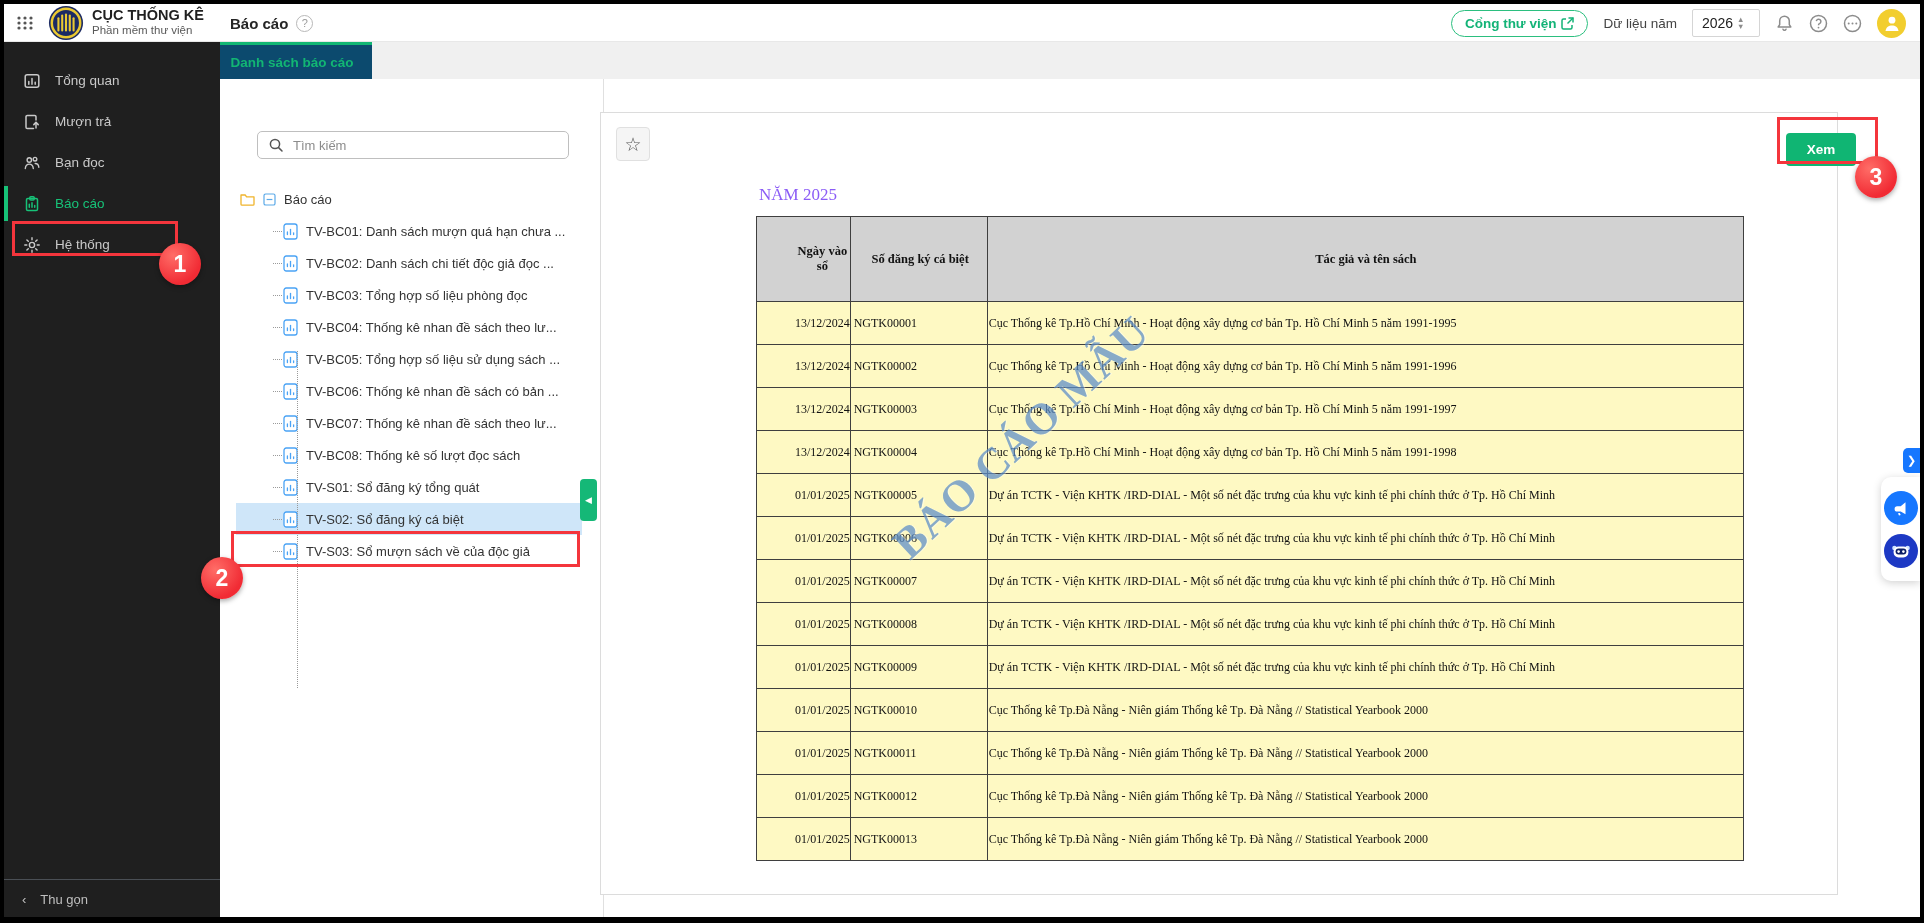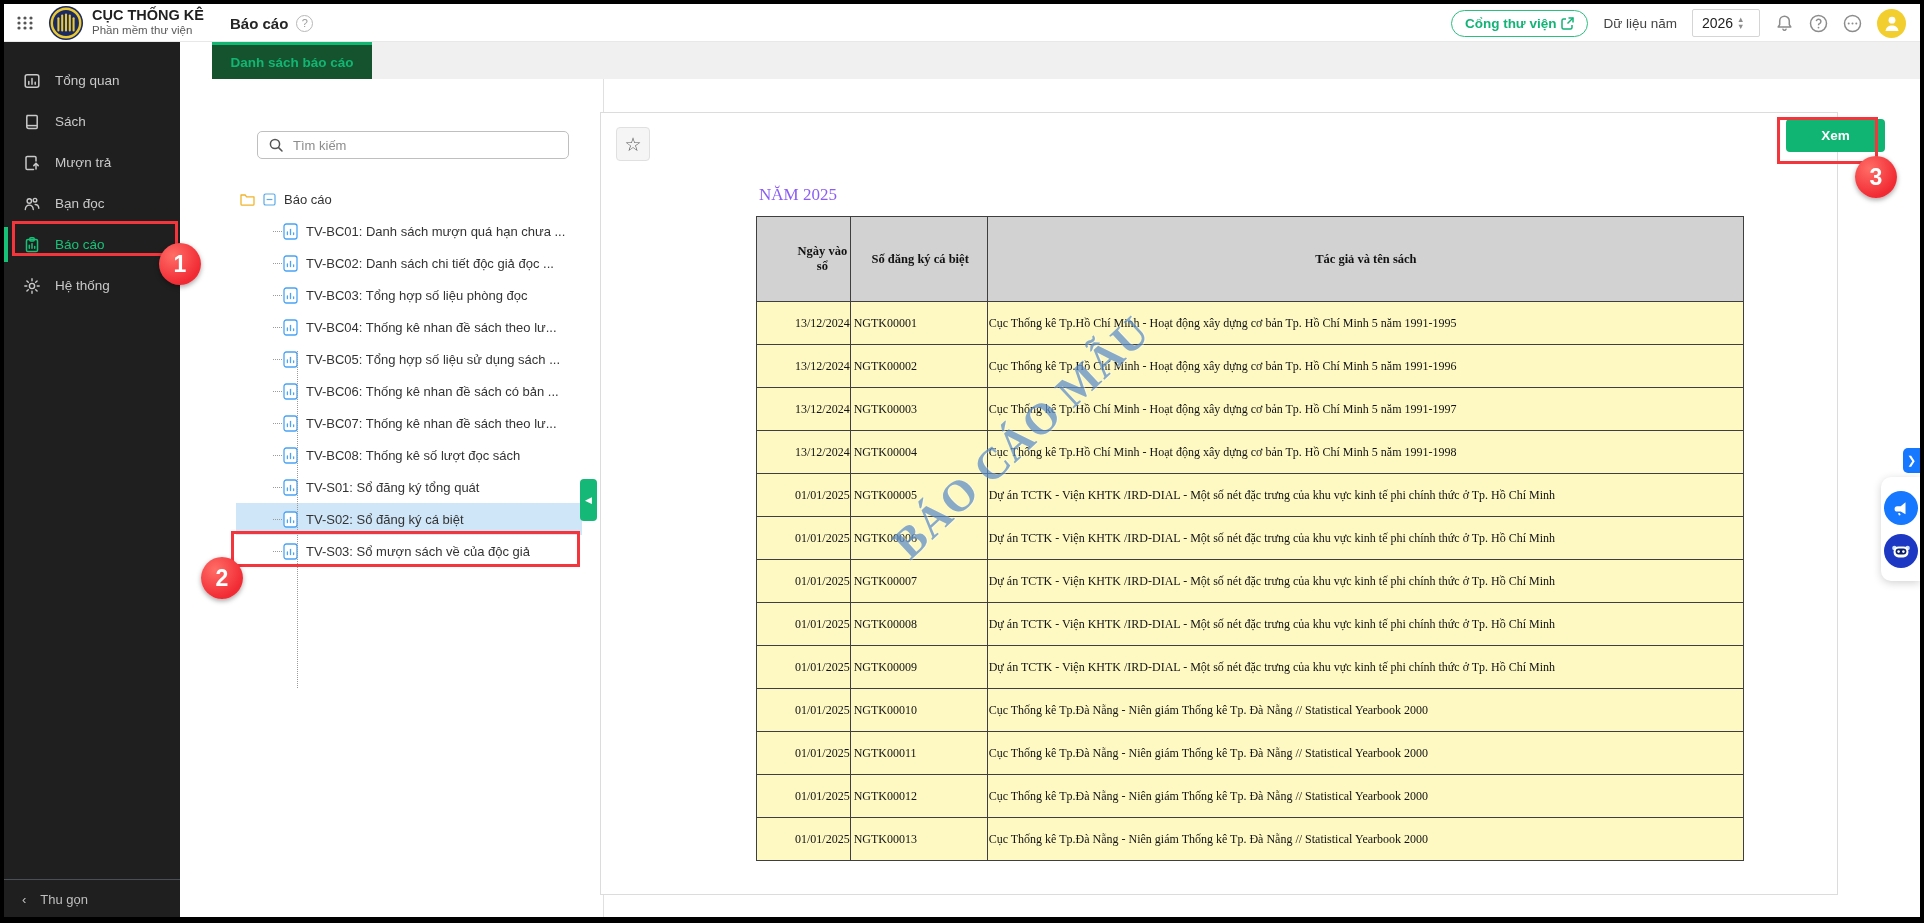--- a/index.html
+++ b/index.html
@@ -19,50 +19,50 @@
   .topbar-right { position:absolute; right:14px; top:0; height:38px; display:flex; align-items:center; gap:15px; }
   .portal-btn { display:flex; align-items:center; gap:5px; border:1px solid #2bbf7f; color:#13b377; border-radius:16px; padding:5px 13px; font-size:13.5px; font-weight:bold; background:#fff; cursor:pointer; }
   .year-label { font-size:13.5px; color:#444; }
   .year-input { display:flex; align-items:center; border:1px solid #d5d5d5; border-radius:2px; width:68px; height:28px; overflow:hidden; background:#fff; }
   .year-input input { border:0; outline:none; width:44px; font-size:14px; padding-left:9px; color:#222; font-family:inherit; }
   .spinners { display:flex; flex-direction:column; line-height:7px; font-size:7.5px; color:#8c8c8c; padding-right:4px; cursor:pointer; }
   .tb-icon { color:#8c8c8c; cursor:pointer; display:flex; }
   .avatar { width:29px; height:29px; border-radius:50%; background:#f2ce2e; display:flex; align-items:center; justify-content:center; cursor:pointer; }
 
   
-  .sidebar { position:absolute; left:0; top:38px; width:176px; height:875px; background:#1f1f1f; z-index:4; }
+  .sidebar { position:absolute; left:0; top:38px; width:216px; height:875px; background:#1f1f1f; z-index:4; }
   .side-items { padding-top:18px; }
   .side-item { position:relative; height:41px; display:flex; align-items:center; gap:14px; padding-left:19px; color:#c9c9c9; font-size:13.5px; cursor:pointer; }
   .side-item svg { flex:0 0 auto; }
   .side-item.active { color:#17c278; }
   .side-item.active::before { content:""; position:absolute; left:0; top:3px; bottom:3px; width:4px; background:#17c278; }
   .collapse-row { position:absolute; left:0; bottom:10px; width:100%; padding:12px 0 0 18px; border-top:1px solid #4a4f55; display:flex; gap:14px; color:#bfbfbf; font-size:13px; cursor:pointer; }
   .collapse-chevron { font-size:13px; }
 
   
   .workspace { position:absolute; left:208px; top:38px; width:1708px; height:875px; background:#fff; }
   .tabbar { height:37px; background:#f0f0f0; }
-  .tab-active { width:160px; height:37px; background:#14532d; border-top:3px solid #12b673; display:flex; align-items:center; justify-content:center; font-size:13.5px; font-weight:bold; color:#12b673; cursor:pointer; }
+  .tab-active { width:160px; height:37px; background:#0c4a6e; border-top:3px solid #12b673; display:flex; align-items:center; justify-content:center; font-size:13.5px; font-weight:bold; color:#12b673; cursor:pointer; }
 
   
   .tree-panel { position:absolute; left:0; top:37px; width:392px; bottom:0; background:#fff; border-right:1px solid #e0e0e0; }
   .search-box { position:absolute; left:45px; top:52px; width:312px; height:28px; border:1px solid #bfbfbf; border-radius:5px; display:flex; align-items:center; gap:9px; padding-left:10px; }
   .search-box input { border:0; outline:none; font-size:13px; color:#737373; width:250px; font-family:inherit; }
   .search-box input::placeholder { color:#8c8c8c; }
   .tree { position:absolute; left:24px; top:104px; width:346px; }
   .tree-folder { height:32px; display:flex; align-items:center; gap:8px; padding-left:4px; font-size:13px; color:#333; cursor:pointer; }
   .tree-file { position:relative; height:32px; display:flex; align-items:center; gap:8px; padding-left:47px; font-size:13px; color:#333; cursor:pointer; }
   .tree-file::before { content:""; position:absolute; left:37px; top:16px; width:9px; border-top:1px dotted #9a9a9a; }
   .tree-file.selected { background:#cfe6f9; }
   .tree-vline { position:absolute; left:61px; top:168px; height:337px; border-left:1px dotted #9a9a9a; }
 
   
   .preview-panel { position:absolute; left:596px; top:108px; width:1238px; height:783px; background:#fff; border:1px solid #dcdcdc; }
   .star-btn { position:absolute; left:15px; top:14px; width:34px; height:34px; background:#f5f5f5; border:1px solid #e0e0e0; border-radius:4px; font-size:19px; color:#555; display:flex; align-items:center; justify-content:center; cursor:pointer; }
-  .view-btn { position:absolute; left:1185px; top:6px; width:99px; height:33px; background:#10b573; border:none; border-radius:4px; color:#fff; font-weight:bold; font-size:13.5px; cursor:pointer; font-family:inherit; }
+  .view-btn { position:absolute; left:1185px; top:20px; width:70px; height:33px; background:#10b573; border:none; border-radius:4px; color:#fff; font-weight:bold; font-size:13.5px; cursor:pointer; font-family:inherit; }
 
   .report { font-family:"Liberation Serif","DejaVu Serif",serif; }
   .report-title { position:absolute; left:158px; top:72px; font-size:17px; font-weight:normal; color:#8b5cf6; }
   .report-table { position:absolute; left:155px; top:103px; width:988px; border-collapse:collapse; font-family:"Liberation Serif","DejaVu Serif",serif; }
   .report-table th, .report-table td { border:1.5px solid #3f3f3f; }
   .report-table th { height:85px; background:#d2d2d2; font-size:12.5px; font-weight:bold; color:#111; text-align:center; }
   .report-table td { height:43px; font-size:12px; color:#111; background:#fef9c3; }
   .c-date { width:83px; text-align:center;padding-left:38px; }
   .c-code { width:137px; padding-left:3px; }
   .c-title { padding-left:1px; }
@@ -182,27 +182,20 @@
   <aside class="sidebar">
     <nav class="side-items">
       <div class="side-item">
         <svg width="18" height="18" viewBox="0 0 18 18" fill="none" stroke="currentColor" stroke-width="1.5" stroke-linecap="round">
             <rect x="2.2" y="2.8" width="13.6" height="12.4" rx="2"></rect>
             <path d="M5.8 12.2V9.4M9 12.2V6.4M12.2 12.2V10.2"></path>
           </svg>
         <span>Tổng quan</span>
       </div>
       <div class="side-item">
-        <svg width="18" height="18" viewBox="0 0 18 18" fill="none" stroke="currentColor" stroke-width="1.5" stroke-linejoin="round">
-            <path d="M4 2.5h9.2a1 1 0 0 1 1 1v11a1 1 0 0 1-1 1H5.8A2 2 0 0 1 3.8 13.5V3.7a1.2 1.2 0 0 1 1.2-1.2z"></path>
-            <path d="M3.9 12.6h10.3"></path>
-          </svg>
-        <span>Sách</span>
-      </div>
-      <div class="side-item">
         <svg width="18" height="18" viewBox="0 0 18 18" fill="none" stroke="currentColor" stroke-width="1.5" stroke-linecap="round" stroke-linejoin="round">
             <path d="M10.5 15.5H4.3a1.3 1.3 0 0 1-1.3-1.3V3.8a1.3 1.3 0 0 1 1.3-1.3h7.4a1.3 1.3 0 0 1 1.3 1.3V7"></path>
             <path d="M13 15V9.5"></path>
             <path d="M10.8 11.6 13 9.4l2.2 2.2"></path>
           </svg>
         <span>Mượn trả</span>
       </div>
       <div class="side-item">
         <svg width="18" height="18" viewBox="0 0 18 18" fill="none" stroke="currentColor" stroke-width="1.4" stroke-linecap="round">
             <circle cx="6.3" cy="6" r="2.2"></circle>

